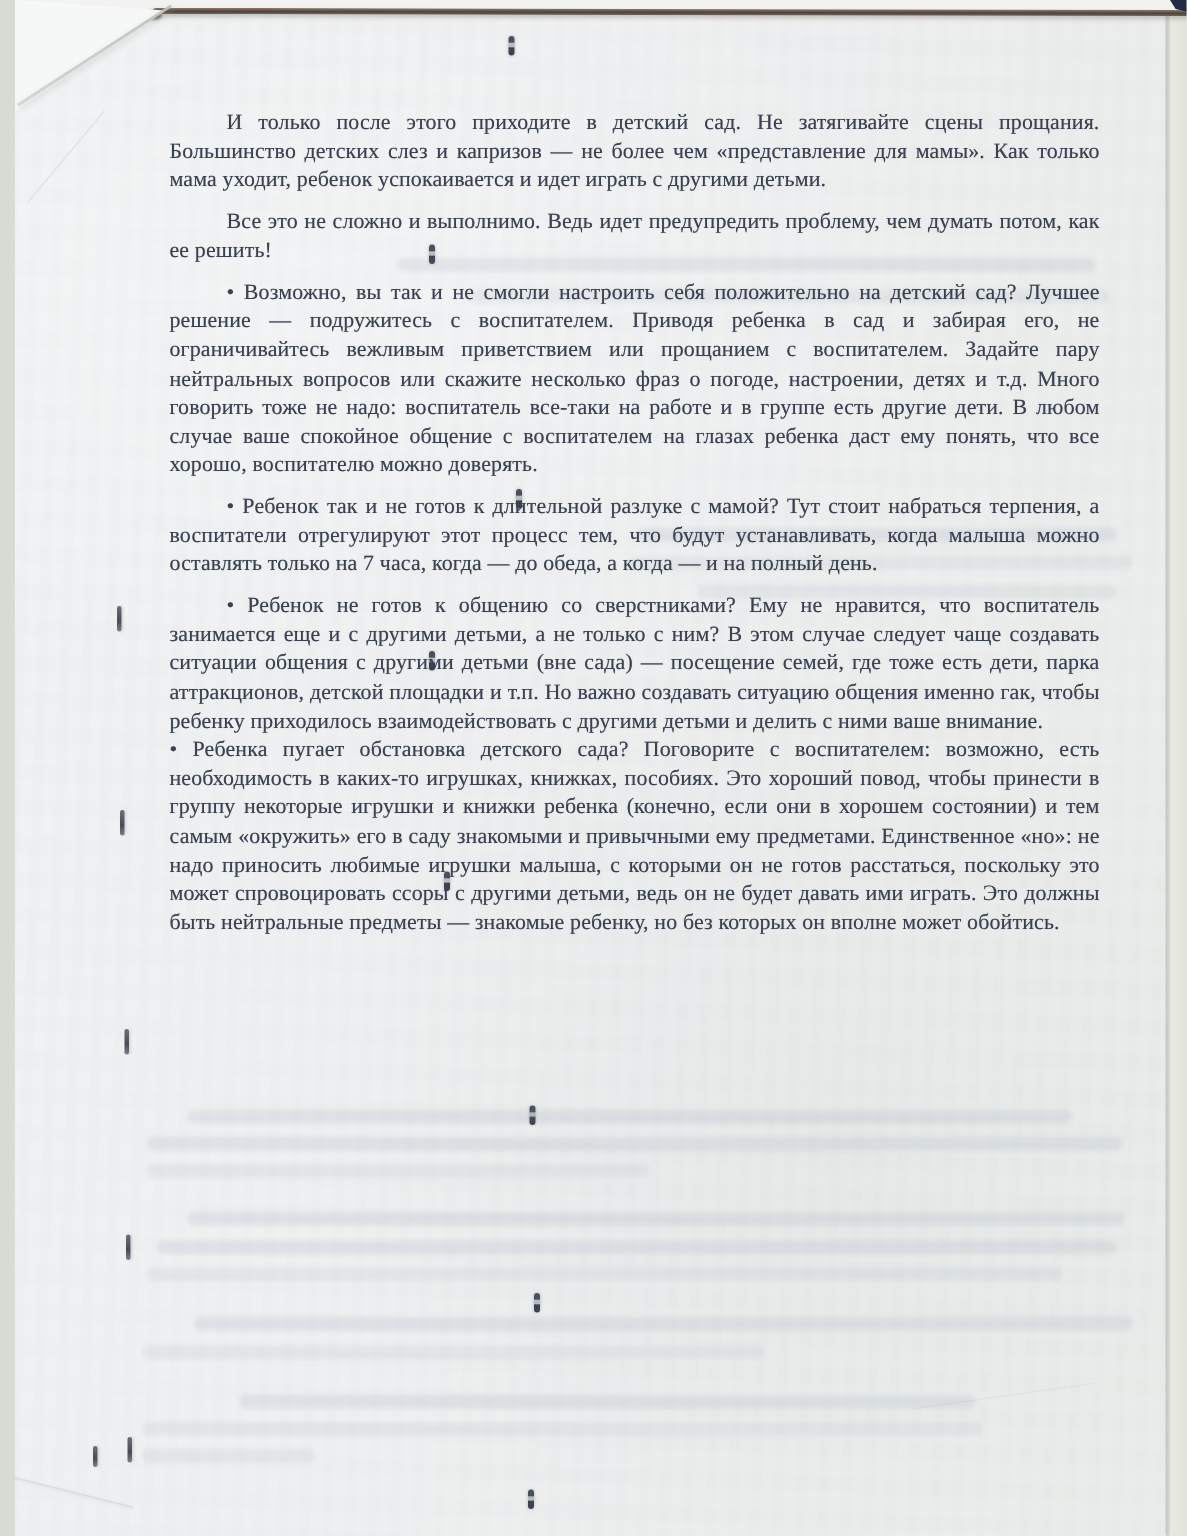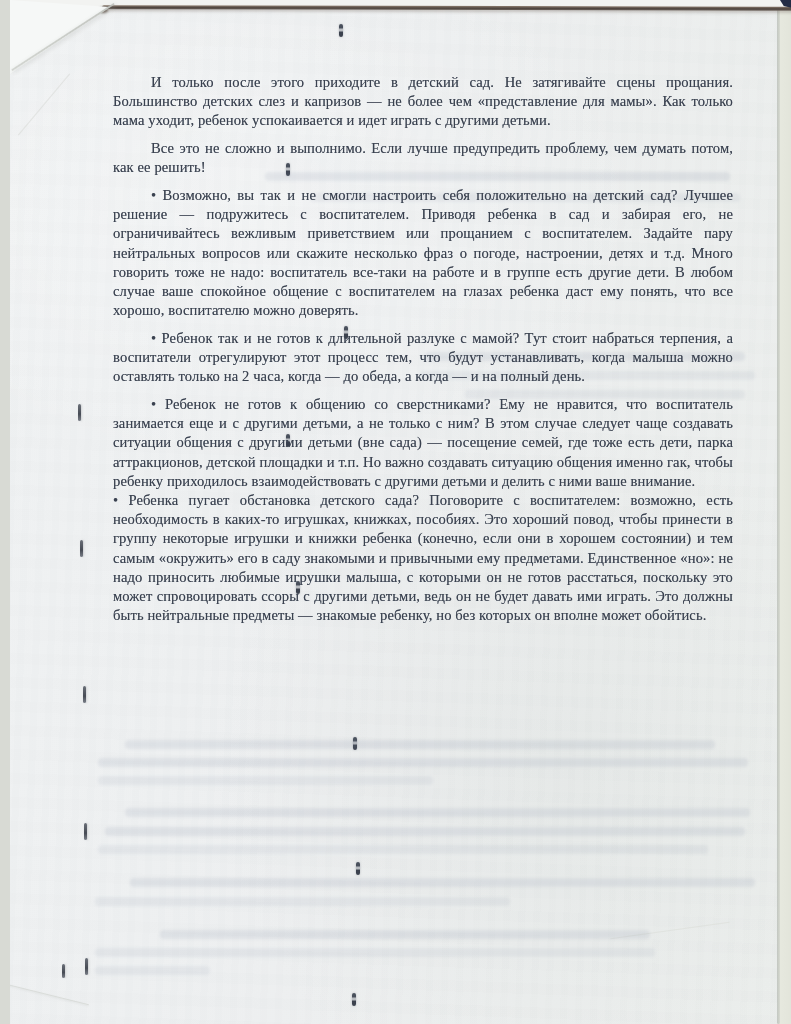--- a/index.html
+++ b/index.html
@@ -111,19 +111,19 @@
   <div class="ghost" style="left:95px;top:827px;width:640px"></div>
   <div class="ghost f2" style="left:88px;top:845px;width:610px"></div>
   <div class="ghost" style="left:120px;top:878px;width:625px"></div>
   <div class="ghost f2" style="left:85px;top:897px;width:415px"></div>
   <div class="ghost" style="left:150px;top:930px;width:490px"></div>
   <div class="ghost f2" style="left:85px;top:948px;width:560px"></div>
   <div class="ghost f2" style="left:85px;top:966px;width:115px"></div>
 
   <div class="text-block">
       <p class="indent">И только после этого приходите в детский сад. Не затягивайте сцены прощания. Большинство детских слез и капризов — не более чем «представление для мамы». Как только мама уходит, ребенок успокаивается и идет играть с другими детьми.</p>
-      <p class="indent">Все это не сложно и выполнимо. Если лучше предупредить проблему, чем думать потом, как ее решить!</p>
+      <p class="indent">Все это не сложно и выполнимо. Ведь идет предупредить проблему, чем думать потом, как ее решить!</p>
       <p class="indent">• Возможно, вы так и не смогли настроить себя положительно на детский сад? Лучшее решение — подружитесь с воспитателем. Приводя ребенка в сад и забирая его, не ограничивайтесь вежливым приветствием или прощанием с воспитателем. Задайте пару нейтральных вопросов или скажите несколько фраз о погоде, настроении, детях и т.д. Много говорить тоже не надо: воспитатель все-таки на работе и в группе есть другие дети. В любом случае ваше спокойное общение с воспитателем на глазах ребенка даст ему понять, что все хорошо, воспитателю можно доверять.</p>
-      <p class="indent">• Ребенок так и не готов к длительной разлуке с мамой? Тут стоит набраться терпения, а воспитатели отрегулируют этот процесс тем, что будут устанавливать, когда малыша можно оставлять только на 2 часа, когда — до обеда, а когда — и на полный день.</p>
+      <p class="indent">• Ребенок так и не готов к длительной разлуке с мамой? Тут стоит набраться терпения, а воспитатели отрегулируют этот процесс тем, что будут устанавливать, когда малыша можно оставлять только на 7 часа, когда — до обеда, а когда — и на полный день.</p>
       <p class="indent nogap">• Ребенок не готов к общению со сверстниками? Ему не нравится, что воспитатель занимается еще и с другими детьми, а не только с ним? В этом случае следует чаще создавать ситуации общения с другими детьми (вне сада) — посещение семей, где тоже есть дети, парка аттракционов, детской площадки и т.п. Но важно создавать ситуацию общения именно гак, чтобы ребенку приходилось взаимодействовать с другими детьми и делить с ними ваше внимание.</p>
       <p>• Ребенка пугает обстановка детского сада? Поговорите с воспитателем: возможно, есть необходимость в каких-то игрушках, книжках, пособиях. Это хороший повод, чтобы принести в группу некоторые игрушки и книжки ребенка (конечно, если они в хорошем состоянии) и тем самым «окружить» его в саду знакомыми и привычными ему предметами. Единственное «но»: не надо приносить любимые игрушки малыша, с которыми он не готов расстаться, поскольку это может спровоцировать ссоры с другими детьми, ведь он не будет давать ими играть. Это должны быть нейтральные предметы — знакомые ребенку, но без которых он вполне может обойтись.</p>
     </div>
 </div>
 
 </body></html>

